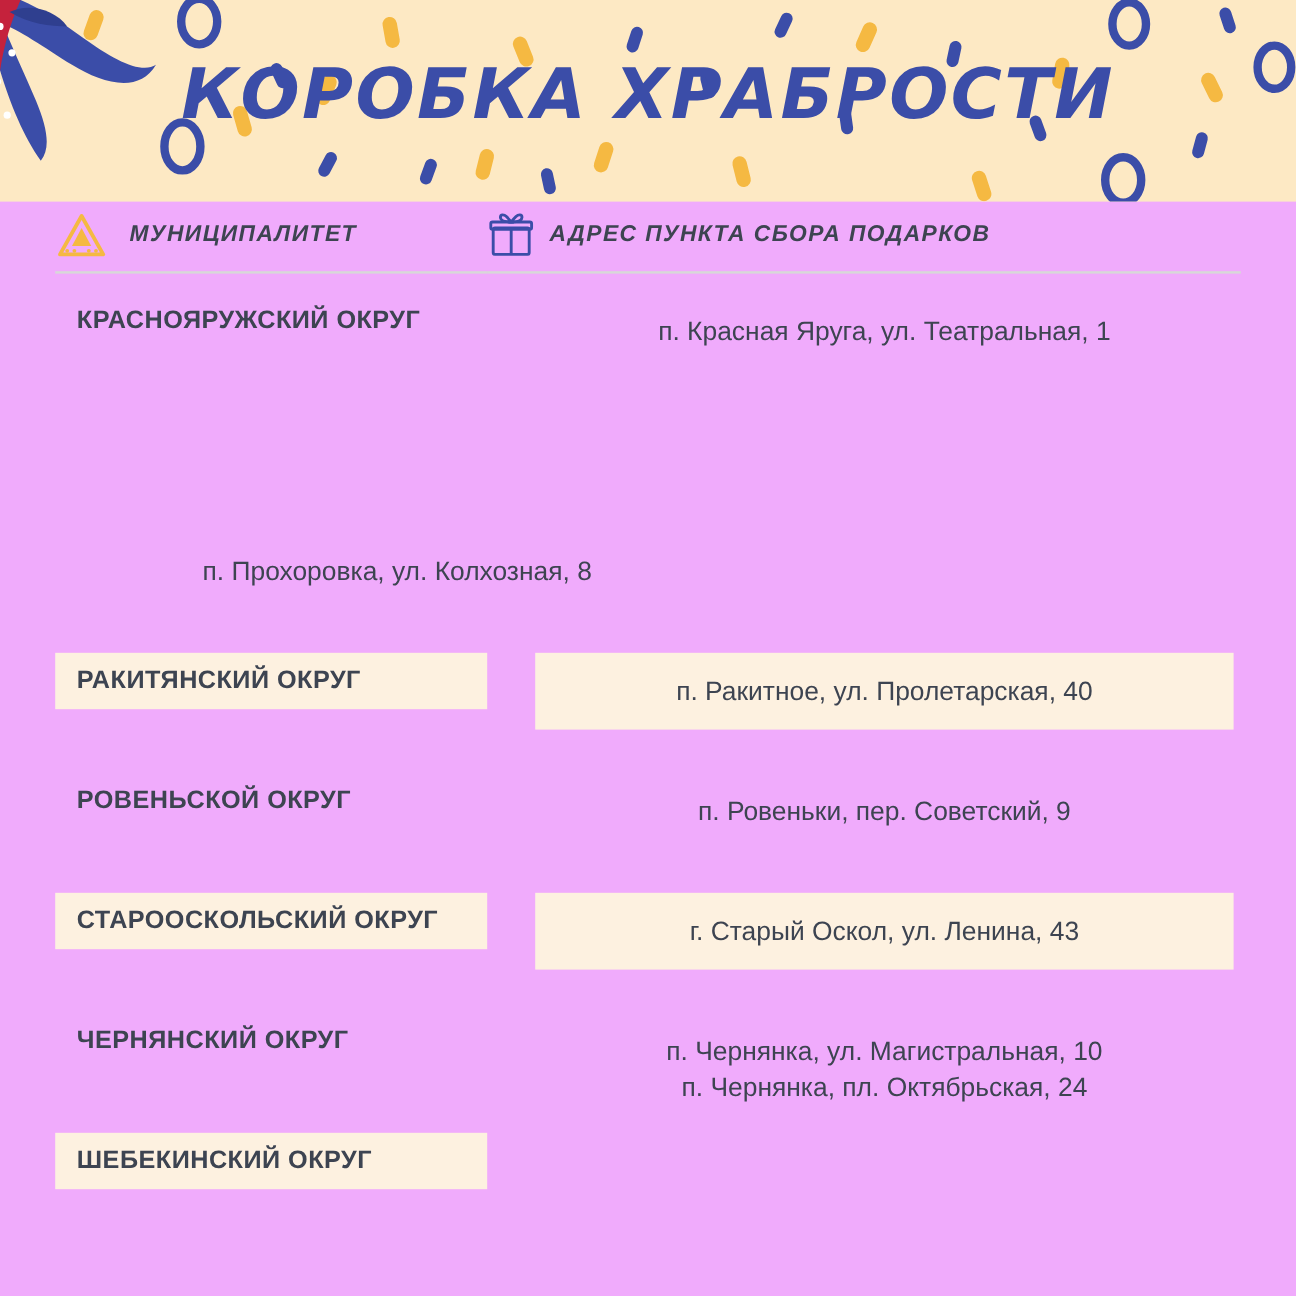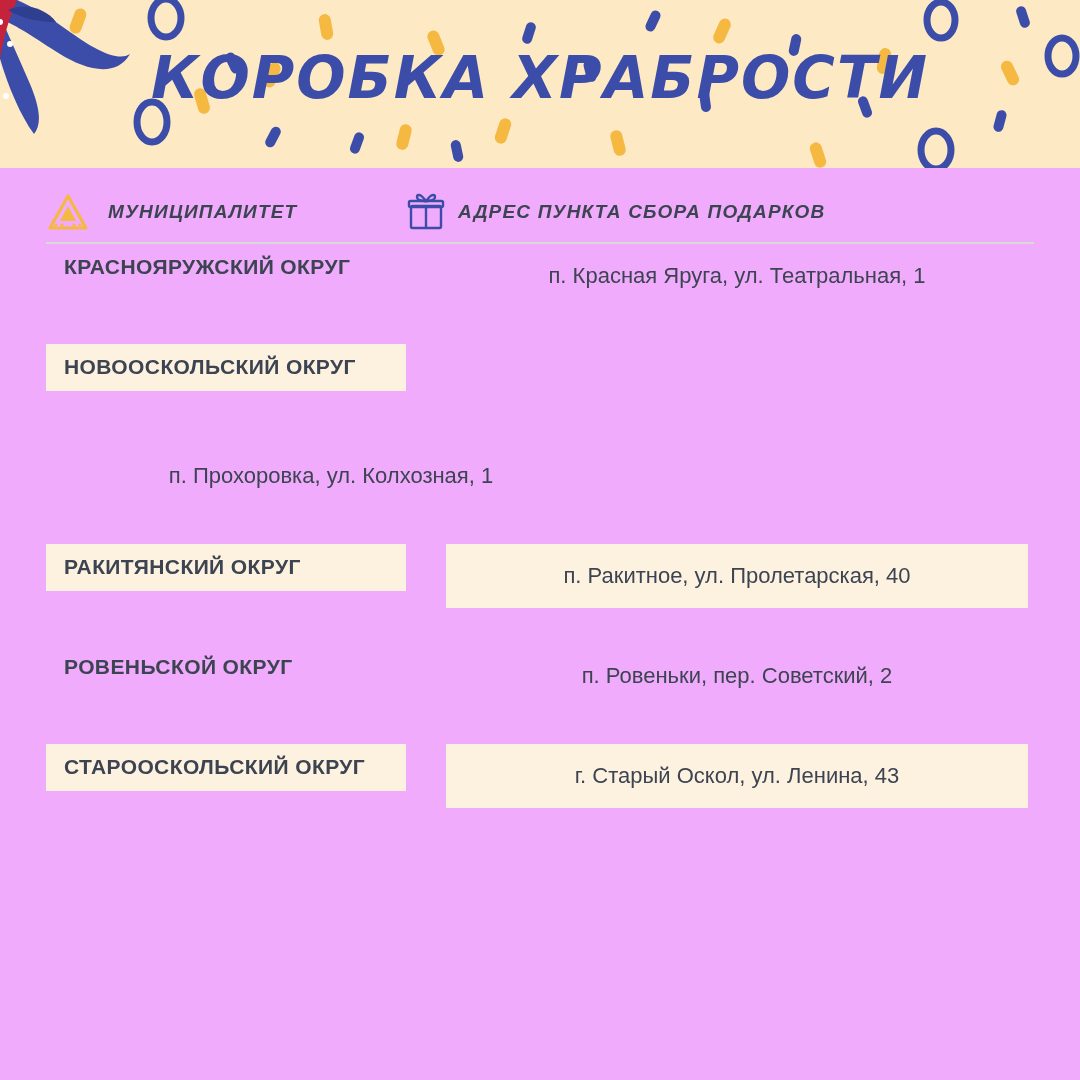--- a/index.html
+++ b/index.html
@@ -54,21 +54,21 @@
   
   .table {
     position: relative;
     width: 1080px;
     padding: 0;
   }
   .thead {
     display: flex;
     align-items: flex-end;
     height: 76px;
-    padding: 0 46px;
+    padding: 16px 46px;
   }
   .th {
     display: flex;
     align-items: center;
     gap: 18px;
     border-bottom: 2px solid #d8d8d8;
     height: 62px;
   }
   .th-muni { width: 360px; }
   .th-addr { width: 628px; gap: 12px; }
@@ -220,62 +220,72 @@
       <div class="cell-muni">
         <span class="muni-text">КРАСНОЯРУЖСКИЙ ОКРУГ</span>
       </div>
       <div class="cell-gap"></div>
       <div class="cell-addr">
         <span class="addr-text">п. Красная Яруга, ул. Театральная, 1</span>
       </div>
     </div>
 
     <div class="row alt">
-      <div class="cell-muni">
-        <span class="muni-text">НОВООСКОЛЬСКИЙ ОКРУГ</span>
-      </div>
-      <div class="cell-gap"></div>
-    </div>
-
-    <div class="row">
-      <div class="cell-gap"></div>
-      <div class="cell-addr">
-        <span class="addr-text">п. Прохоровка, ул. Колхозная, 1</span>
+      <div class="cell-gap"></div>
+    </div>
+
+    <div class="row">
+      <div class="cell-gap"></div>
+      <div class="cell-addr">
+        <span class="addr-text">п. Прохоровка, ул. Колхозная, 8</span>
       </div>
     </div>
 
     <div class="row alt">
       <div class="cell-muni">
         <span class="muni-text">РАКИТЯНСКИЙ ОКРУГ</span>
       </div>
       <div class="cell-gap"></div>
       <div class="cell-addr">
         <span class="addr-text">п. Ракитное, ул. Пролетарская, 40</span>
       </div>
     </div>
 
     <div class="row">
       <div class="cell-muni">
         <span class="muni-text">РОВЕНЬСКОЙ ОКРУГ</span>
       </div>
       <div class="cell-gap"></div>
       <div class="cell-addr">
-        <span class="addr-text">п. Ровеньки, пер. Советский, 2</span>
+        <span class="addr-text">п. Ровеньки, пер. Советский, 9</span>
       </div>
     </div>
 
     <div class="row alt">
       <div class="cell-muni">
         <span class="muni-text">СТАРООСКОЛЬСКИЙ ОКРУГ</span>
       </div>
       <div class="cell-gap"></div>
       <div class="cell-addr">
         <span class="addr-text">г. Старый Оскол, ул. Ленина, 43</span>
       </div>
     </div>
 
-
-    <div class="row alt">
+    <div class="row">
+      <div class="cell-muni">
+        <span class="muni-text">ЧЕРНЯНСКИЙ ОКРУГ</span>
+      </div>
+      <div class="cell-gap"></div>
+      <div class="cell-addr">
+        <span class="addr-text">п. Чернянка, ул. Магистральная, 10
+п. Чернянка, пл. Октябрьская, 24</span>
+      </div>
+    </div>
+
+    <div class="row alt">
+      <div class="cell-muni">
+        <span class="muni-text">ШЕБЕКИНСКИЙ ОКРУГ</span>
+      </div>
       <div class="cell-gap"></div>
     </div>
 
   </div>
 </div>
 
 </body></html>

